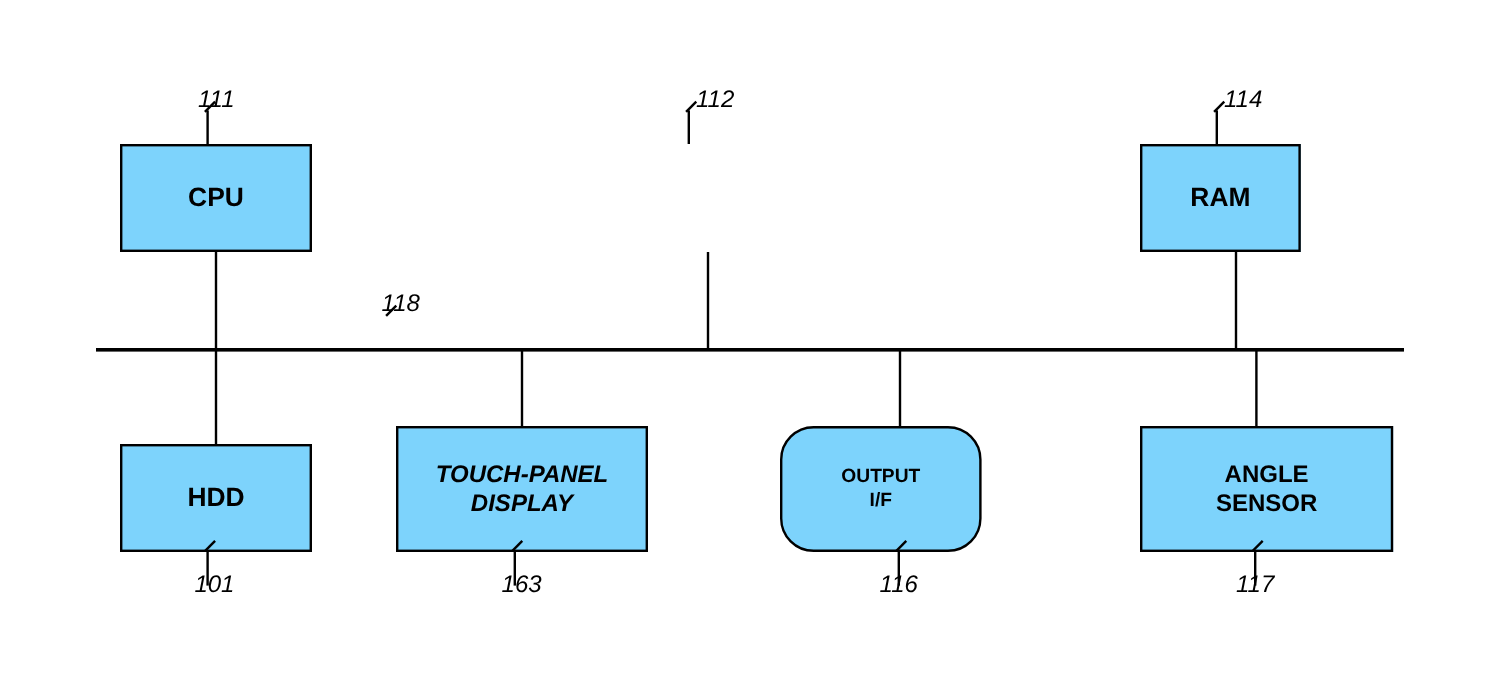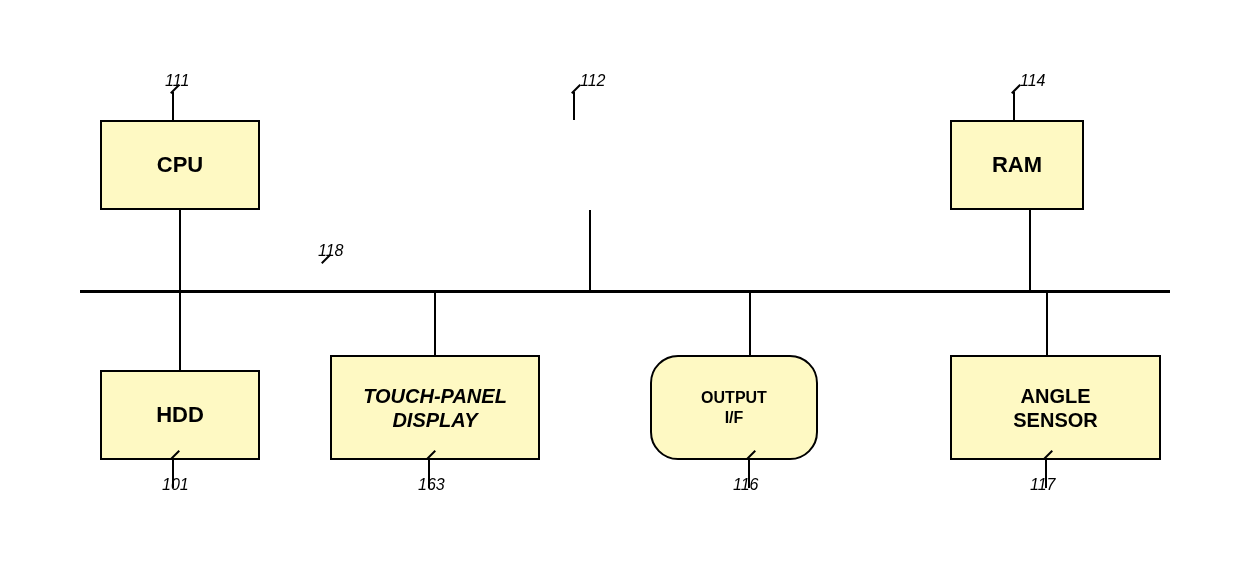--- a/index.html
+++ b/index.html
@@ -16,35 +16,35 @@
     .diagram {
       position: relative;
       width: 1240px;
       height: 576px;
     }
 
     
     .box {
       position: absolute;
       border: 2px solid #000;
-      background: #fef9c3;
+      background: #7dd3fc;
       display: flex;
       align-items: center;
       justify-content: center;
       text-align: center;
       font-weight: bold;
       font-size: 22px;
       line-height: 1.2;
     }
 
     
     .label {
       position: absolute;
       font-style: italic;
-      font-size: 16px;
+      font-size: 20px;
       color: #000;
     }
 
     
     .bus-line {
       position: absolute;
       background: #000;
       height: 3px;
     }
 

